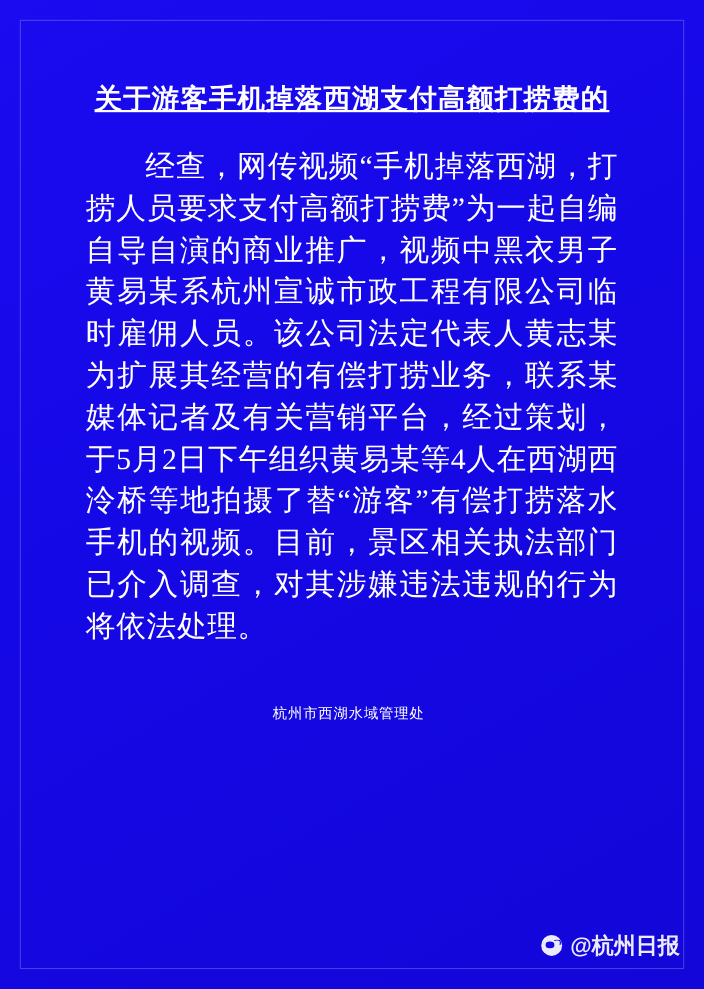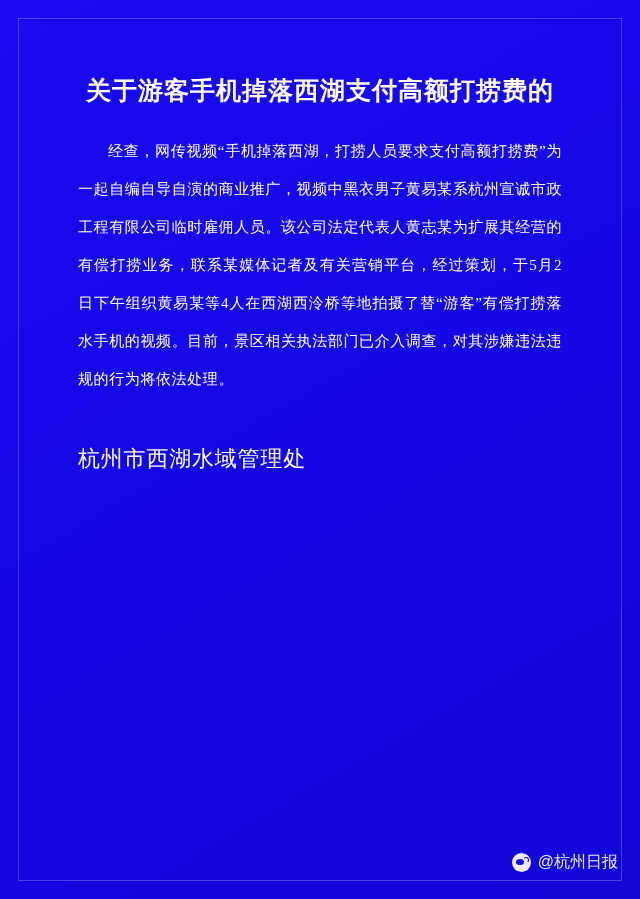--- a/index.html
+++ b/index.html
@@ -41,56 +41,58 @@
     color: #ffffff;
     font-size: 25px;
     line-height: 46px;
     text-align: center;
     letter-spacing: 1px;
     font-weight: 600;
     margin-bottom: 18px;
   }
   .title .line {
     display: block;
+    text-decoration: underline;
   }
   .body-text {
     color: #ffffff;
-    font-size: 15px;
+    font-size: 27px;
     line-height: 38px;
     letter-spacing: 0.6px;
     text-align: justify;
     text-justify: inter-ideograph;
   }
   .para {
     text-indent: 2em;
     margin: 0 0 2px 0;
   }
   .signature {
     margin-top: 42px;
     color: #ffffff;
-    font-size: 22px;
+    font-size: 13px;
     line-height: 38px;
-    text-align: left;
+    text-align: center;
     padding-right: 6px;
   }
   .sig-line {
     display: block;
     letter-spacing: 0.8px;
   }
   .watermark {
     position: absolute;
     right: 22px;
     bottom: 26px;
     display: flex;
     align-items: center;
     gap: 7px;
     color: #ffffff;
     font-family: "Liberation Sans", sans-serif;
-    font-size: 16px;
+    font-size: 20px;
     opacity: 0.92;
+    font-weight: bold;
   }
   .weibo-icon {
     width: 19px;
     height: 19px;
     border-radius: 50%;
     background: #ffffff;
     position: relative;
     display: inline-block;
   }
   .weibo-icon::before {

